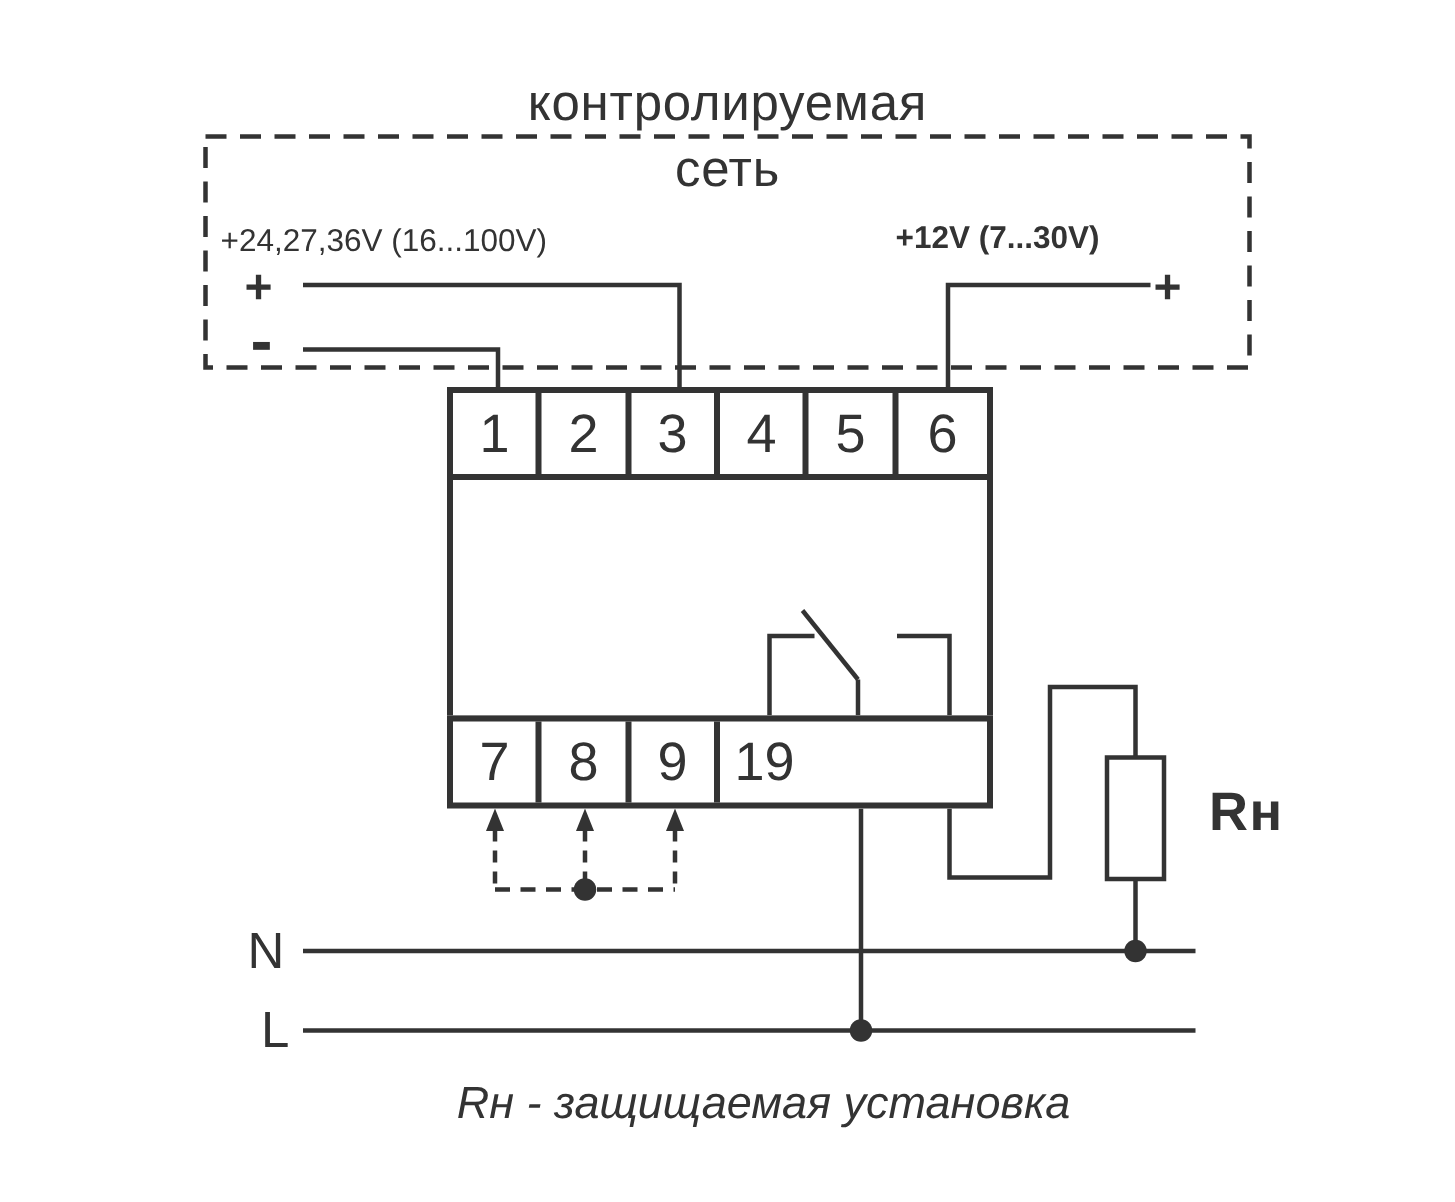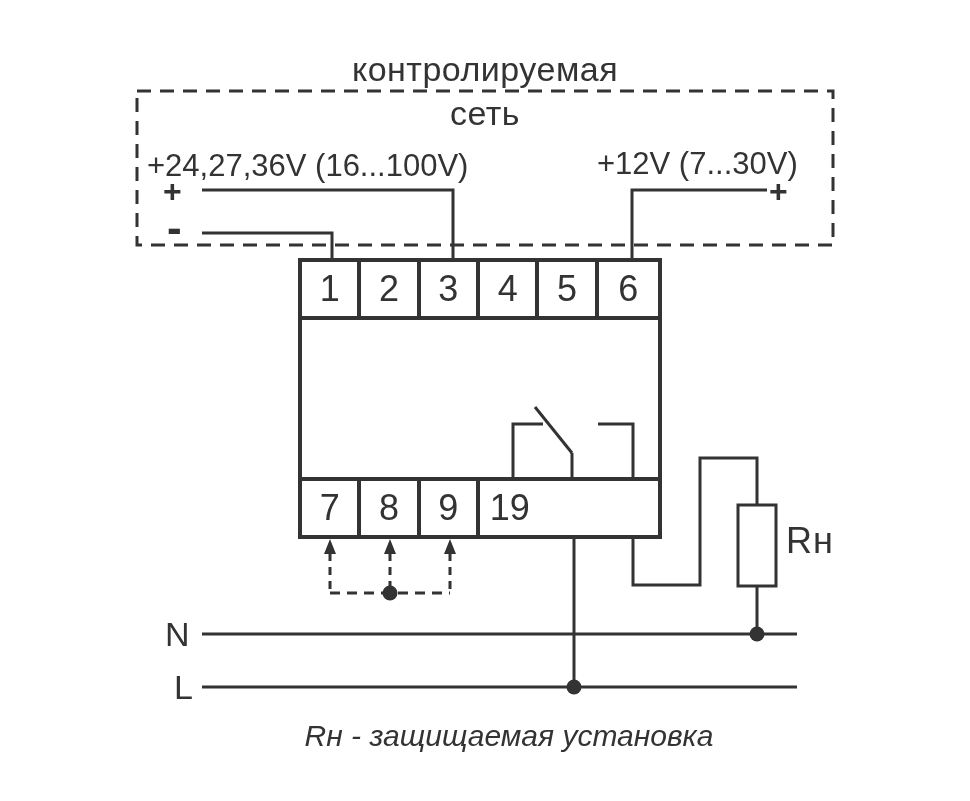--- a/index.html
+++ b/index.html
@@ -6,25 +6,25 @@
   * { margin:0; padding:0; box-sizing:border-box; }
   html,body { background:#fff; }
   body { font-family:"Liberation Sans", sans-serif; color:var(--line); }
   .stage {
     position:relative; width:970px; height:801px;
     background:var(--bg); overflow:hidden;
   }
   .abs { position:absolute; white-space:nowrap; line-height:1; }
   .centered { left:0; width:970px; text-align:center; }
   .t-title   { font-size:34px; letter-spacing:0.5px; }
-  .t-voltage { font-size:31px;text-align:center; }
+  .t-voltage { font-size:21px;text-align:center; }
   .t-sign    { font-size:32px; font-weight:700; }
   .t-minus   { font-size:44px; font-weight:700; }
   .t-nl      { font-size:34px; font-weight:300; }
-  .t-load    { font-size:36px; font-weight:400; letter-spacing:1px; }
+  .t-load    { font-size:36px; font-weight:700; letter-spacing:1px;margin-left:20px; }
   .t-caption { font-size:30px; font-style:italic; }
   .t-num     { font-size:36px; font-weight:300; }
 
   .trow {
     position:absolute; left:298px; width:364px; height:62px;
     display:grid; grid-template-columns:repeat(6,1fr);
     border:4px solid var(--line); background:var(--bg);
   }
   .trow .cell {
     border-right:4px solid var(--line);
@@ -96,21 +96,21 @@
     <div class="cell t-num">7</div>
     <div class="cell t-num">8</div>
     <div class="cell t-num">9</div>
     <div class="cell t-num">19</div>
   </div>
 
   <div class="abs centered t-title" style="top:52px;">контролируемая</div>
   <div class="abs centered t-title" style="top:96px;">сеть</div>
 
   <div class="abs t-voltage" style="left:147px; top:150px;">+24,27,36V (16...100V)</div>
-  <div class="abs t-voltage" style="left:597px; top:148px;">+12V (7...30V)</div>
+  <div class="abs t-voltage" style="left:597px; top:148px;font-weight:bold;">+12V (7...30V)</div>
 
   <div class="abs t-sign" style="left:163px; top:175px;">+</div>
   <div class="abs t-minus" style="left:167px; top:206px;">-</div>
   <div class="abs t-sign" style="left:769px; top:175px;">+</div>
 
   <div class="abs t-load" style="left:786px; top:523px;">Rн</div>
 
   <div class="abs t-nl" style="left:165px; top:617px;">N</div>
   <div class="abs t-nl" style="left:174px; top:670px;">L</div>
 

